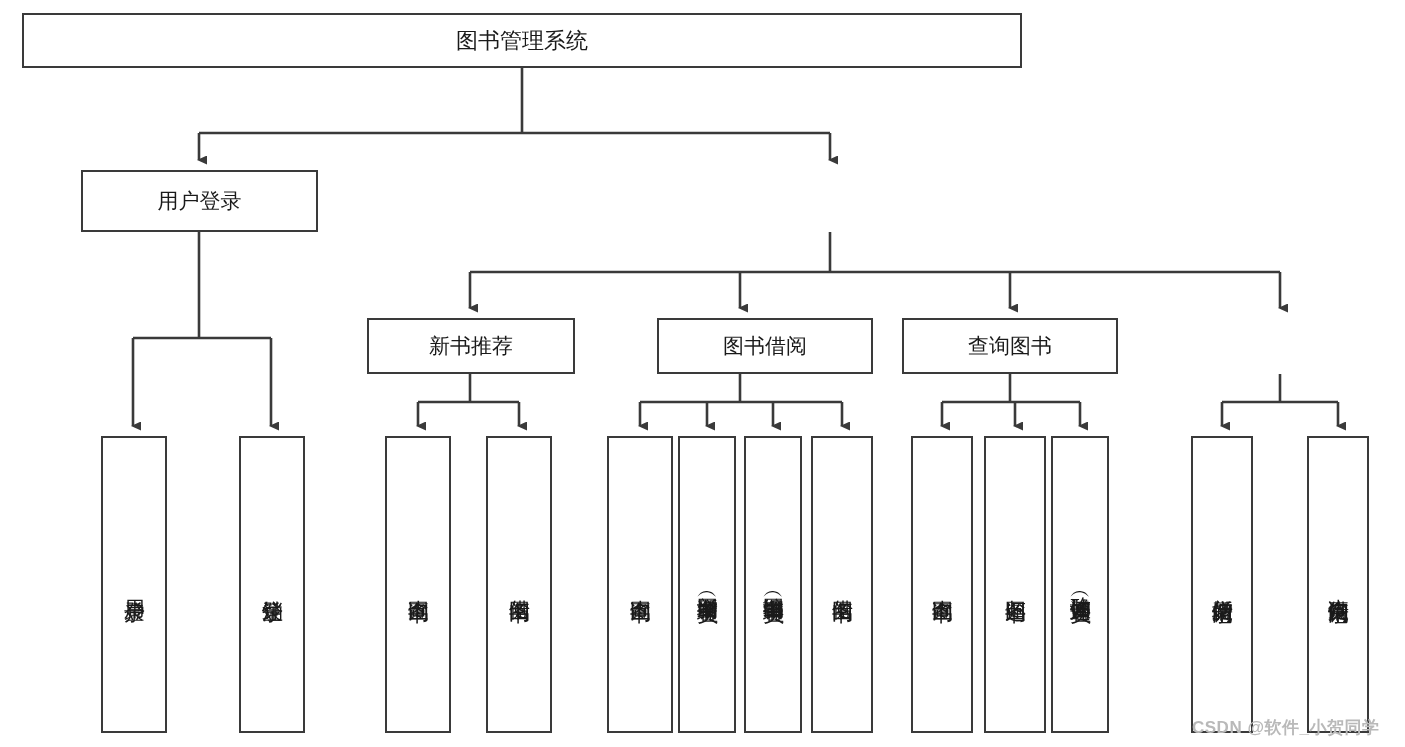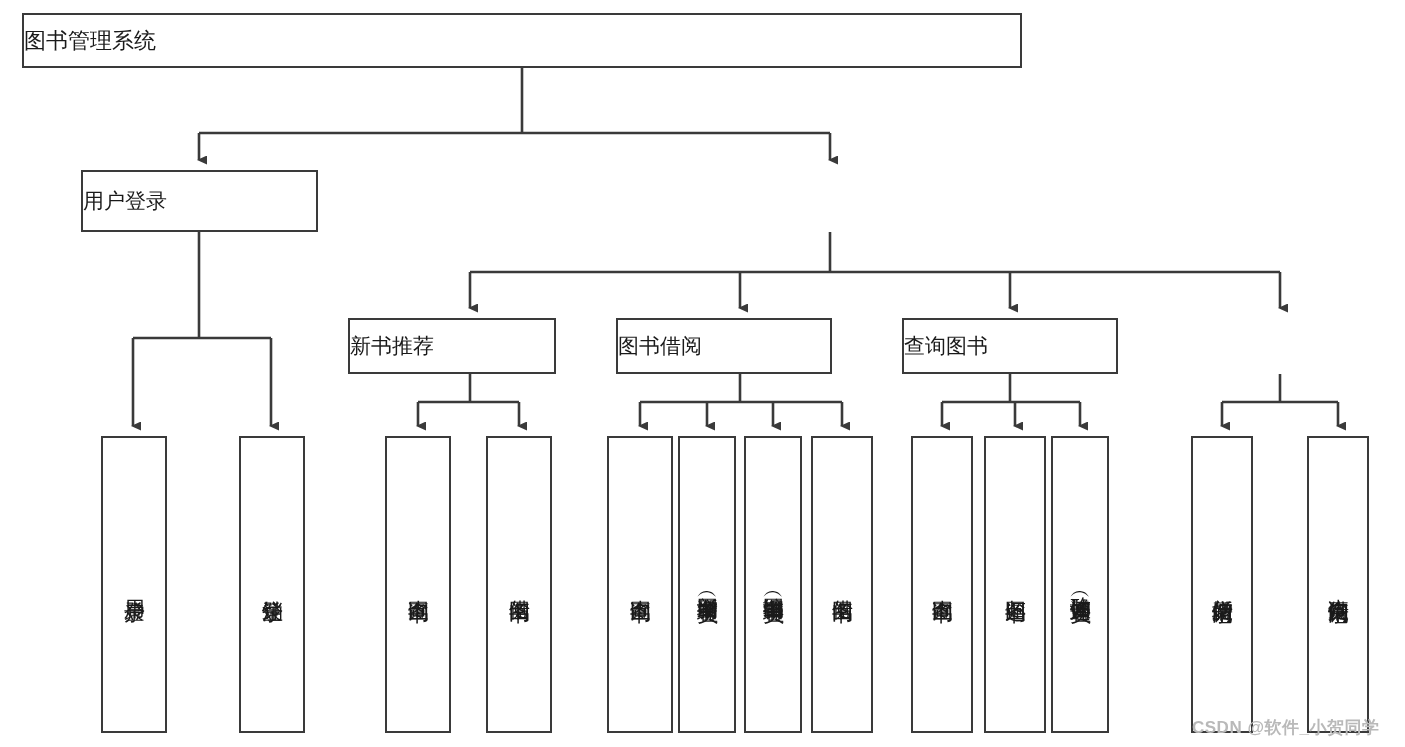--- a/index.html
+++ b/index.html
@@ -17,20 +17,21 @@
     background: #ffffff;
     overflow: hidden;
   }
   .node {
     position: absolute;
     box-sizing: border-box;
     border: 2px solid #3a3a3a;
     background: #ffffff;
     display: flex;
     align-items: center;
+    justify-content: center;
     color: #1a1a1a;
     text-align: center;
   }
   .node.root {
     font-size: 22px;
   }
   .node.lvl2 {
     font-size: 21px;
   }
   .node.lvl3 {
@@ -129,24 +130,24 @@
   </svg>
 
   <div class="node root" style="left:22px;top:13px;width:1000px;height:55px;">
     <span>图书管理系统</span>
   </div>
 
   <div class="node lvl2" style="left:81px;top:170px;width:237px;height:62px;">
     <span>用户登录</span>
   </div>
 
-  <div class="node lvl3" style="left:348px;top:318px;width:208px;height:56px;">
+  <div class="node lvl3" style="left:367px;top:318px;width:208px;height:56px;">
     <span>新书推荐</span>
   </div>
-  <div class="node lvl3" style="left:616px;top:318px;width:216px;height:56px;">
+  <div class="node lvl3" style="left:657px;top:318px;width:216px;height:56px;">
     <span>图书借阅</span>
   </div>
   <div class="node lvl3" style="left:902px;top:318px;width:216px;height:56px;">
     <span>查询图书</span>
   </div>
 
   <div class="leaf" style="left:101px;top:436px;width:66px;height:297px;">
     <span class="vtext">用户登录</span>
   </div>
   <div class="leaf" style="left:239px;top:436px;width:66px;height:297px;">

